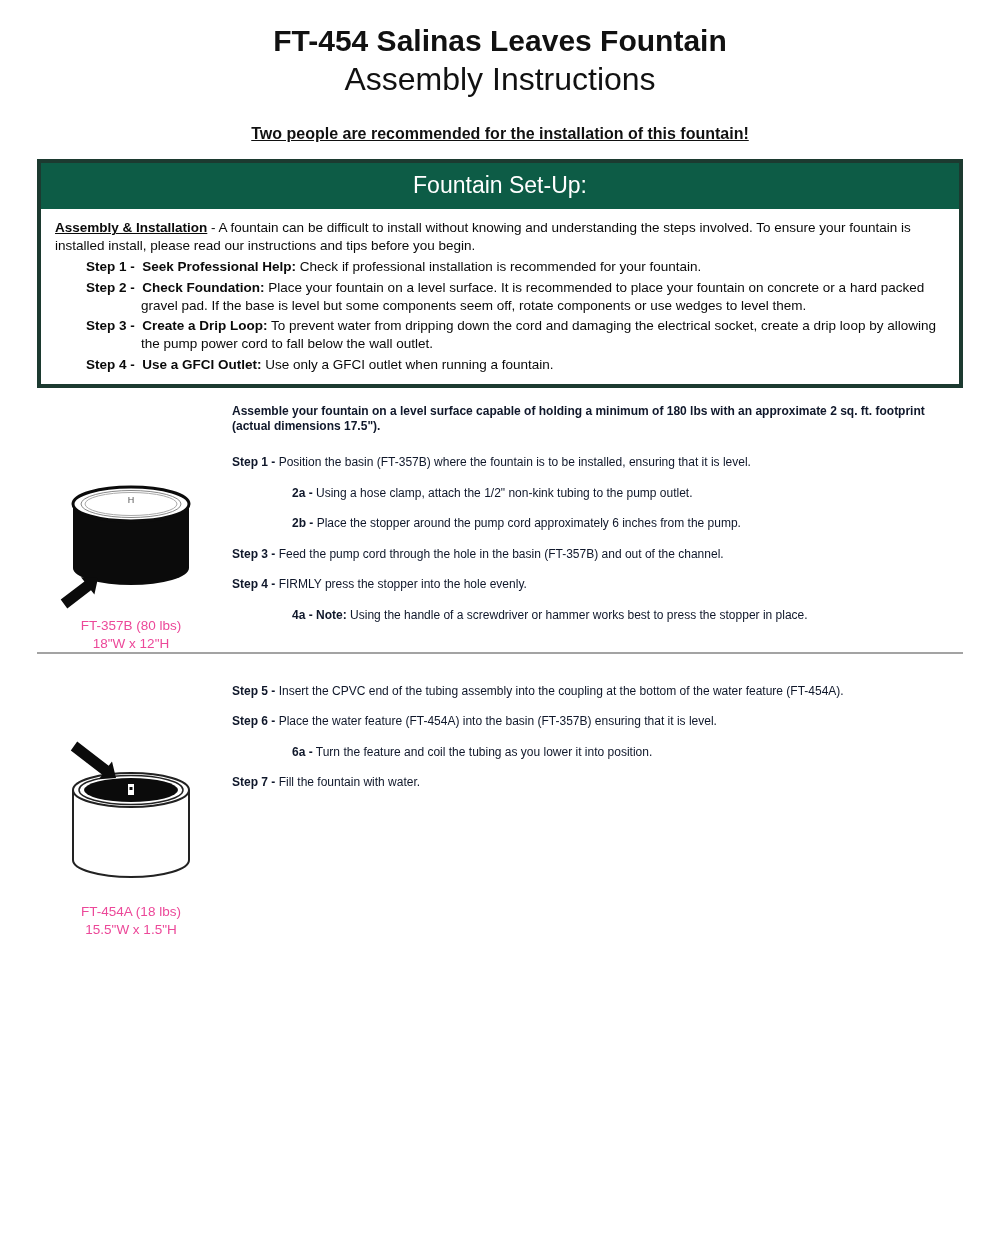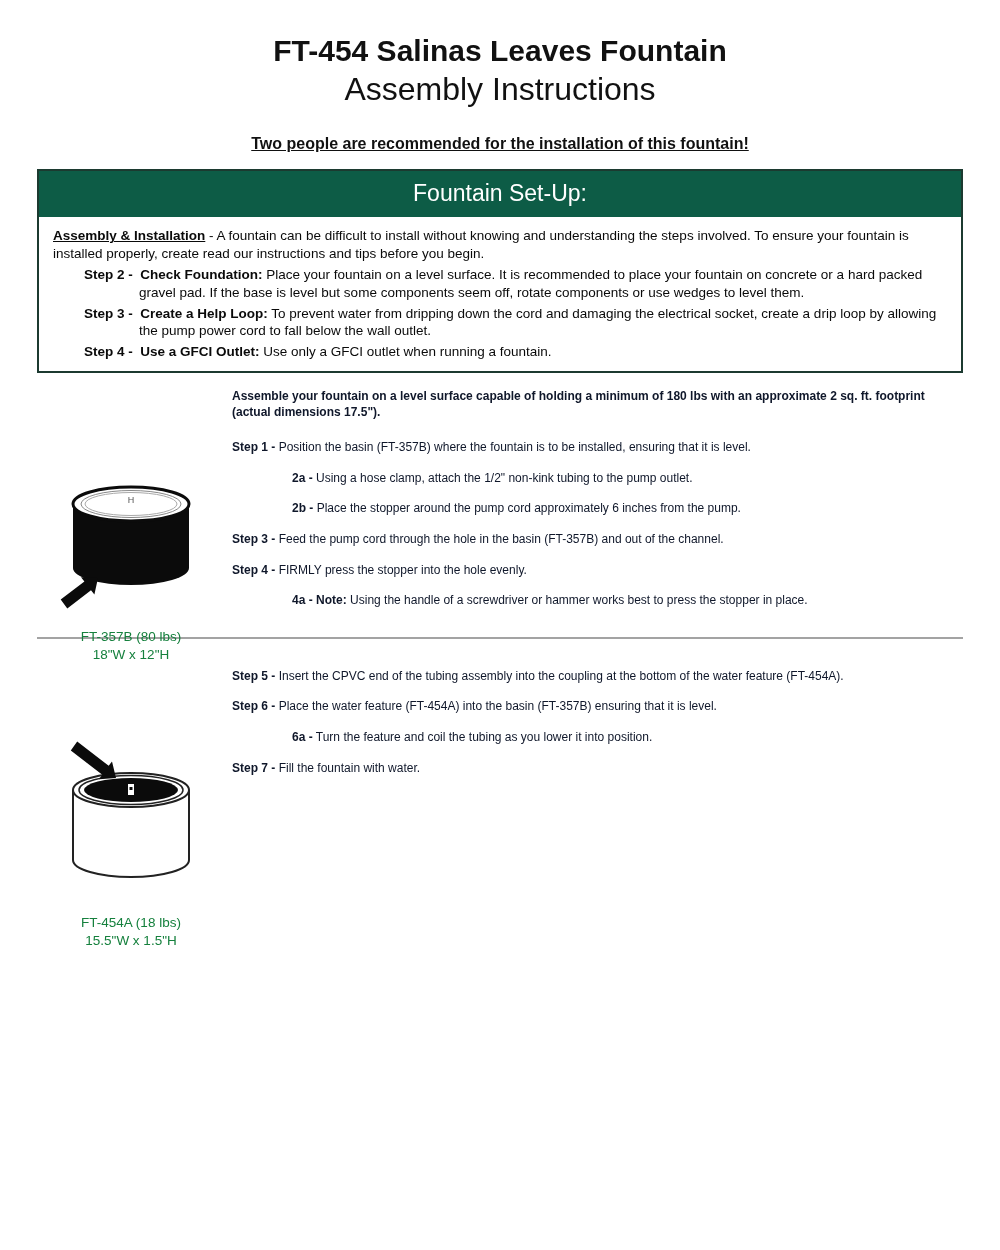--- a/index.html
+++ b/index.html
@@ -7,27 +7,27 @@
     width:1000px; height:1250px;
     font-family:"Liberation Sans", sans-serif;
     color:#111;
     position:relative;
     overflow:hidden;
   }
   .b { font-weight:bold; }
   .u { text-decoration:underline; }
 
   
-  .doc-header { text-align:center; padding-top:34px; }
+  .doc-header { text-align:center; padding-top:24px; }
   .doc-title { font-size:30px; font-weight:bold; margin:0; line-height:1.15; }
   .doc-subtitle { font-size:32px; font-weight:normal; margin:2px 8px 0; line-height:1.15; }
   .doc-note { margin-top:28px; font-size:16px; font-weight:bold; text-decoration:underline; }
 
   
-  .setup-box { margin:16px 37px 0; border:2px solid #14532d; }
+  .setup-box { margin:16px 37px 0; border:4px solid #14532d; }
   .setup-header {
     background:#0d5c46; color:#ffffff; text-align:center;
     font-size:23px; padding:9px 0 10px;
   }
   .setup-body { padding:8px 14px 10px; font-size:13.5px; line-height:1.32; color:#0a0a0a; }
   .gintro { margin:2px 0 2px; }
   .gstep { margin-left:31px; padding-left:55px; text-indent:-55px; margin-top:3px; }
 
   
   .main { margin:16px 40px 0 232px; font-size:12px; line-height:1.3; color:#0f172a; }
@@ -35,37 +35,38 @@
   .mstep { padding-left:58px; text-indent:-58px; margin-bottom:15px; max-width:730px; }
   .mstep.sub { margin-left:60px; padding-left:78px; text-indent:-78px; max-width:655px; }
 
   .divider { border:none; border-top:2px solid #a3a3a3; margin:28px 37px 30px; }
 
   
   .fig { position:absolute; width:190px; text-align:center; }
   #fig-basin { left:36px; top:460px; }
   #fig-feature { left:36px; top:738px; }
   .fig svg { display:block; margin:0 auto; }
-  .caption { font-size:13.5px; line-height:1.35; margin-top:16px; color:#15803d; }
+  .caption { font-size:13.5px; line-height:1.35; margin-top:5px; color:#ec4899; }
 </style>
 </head>
 <body>
 
 <div class="doc-header">
   <div class="doc-title">FT-454 Salinas Leaves Fountain</div>
   <div class="doc-subtitle">Assembly Instructions</div>
   <div class="doc-note">Two people are recommended for the installation of this fountain!</div>
 </div>
 
 <div class="setup-box" style="border-color: rgb(28, 58, 48);">
   <div class="setup-header" style="background: rgb(13, 92, 70);">Fountain Set-Up:</div>
   <div class="setup-body">
-    <p class="gintro"><span class="b u">Assembly &amp; Installation</span> <span>- A fountain can be difficult to install without knowing and understanding the steps involved. To ensure your fountain is installed properly, create read our instructions and tips before you begin.</span></p>
+    <p class="gintro"><span class="b u">Assembly &amp; Installation</span> <span>- A fountain can be difficult to install without knowing and understanding the steps involved. To ensure your fountain is installed install, please read our instructions and tips before you begin.</span></p>
+    <div class="gstep"><span class="b">Step 1 -</span>&nbsp; <span class="b">Seek Professional Help:</span> <span>Check if professional installation is recommended for your fountain.</span></div>
     <div class="gstep"><span class="b">Step 2 -</span>&nbsp; <span class="b">Check Foundation:</span> <span>Place your fountain on a level surface. It is recommended to place your fountain on concrete or a hard packed gravel pad. If the base is level but some components seem off, rotate components or use wedges to level them.</span></div>
-    <div class="gstep"><span class="b">Step 3 -</span>&nbsp; <span class="b">Create a Help Loop:</span> <span>To prevent water from dripping down the cord and damaging the electrical socket, create a drip loop by allowing the pump power cord to fall below the wall outlet.</span></div>
+    <div class="gstep"><span class="b">Step 3 -</span>&nbsp; <span class="b">Create a Drip Loop:</span> <span>To prevent water from dripping down the cord and damaging the electrical socket, create a drip loop by allowing the pump power cord to fall below the wall outlet.</span></div>
     <div class="gstep"><span class="b">Step 4 -</span>&nbsp; <span class="b">Use a GFCI Outlet:</span> <span>Use only a GFCI outlet when running a fountain.</span></div>
   </div>
 </div>
 
 <div class="main">
   <p class="intro">Assemble your fountain on a level surface capable of holding a minimum of 180 lbs with an approximate 2 sq. ft. footprint (actual dimensions 17.5").</p>
 
   <div class="mstep"><span class="b">Step 1 -</span> <span>Position the basin (FT-357B) where the fountain is to be installed, ensuring that it is level.</span></div>
   <div class="mstep sub"><span class="b">2a -</span> <span>Using a hose clamp, attach the 1/2" non-kink tubing to the pump outlet.</span></div>
   <div class="mstep sub"><span class="b">2b -</span> <span>Place the stopper around the pump cord approximately 6 inches from the pump.</span></div>

